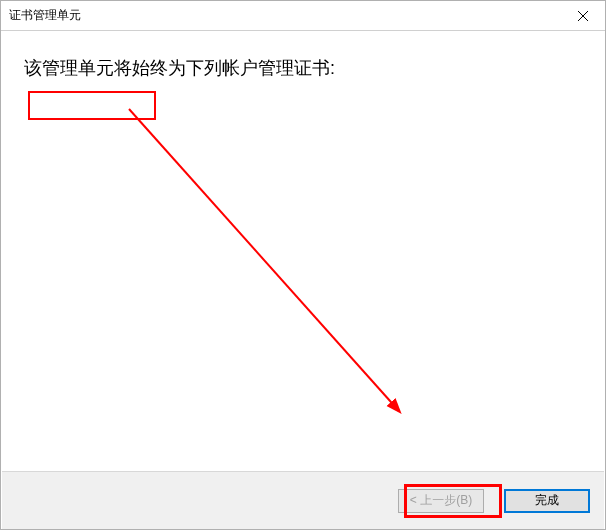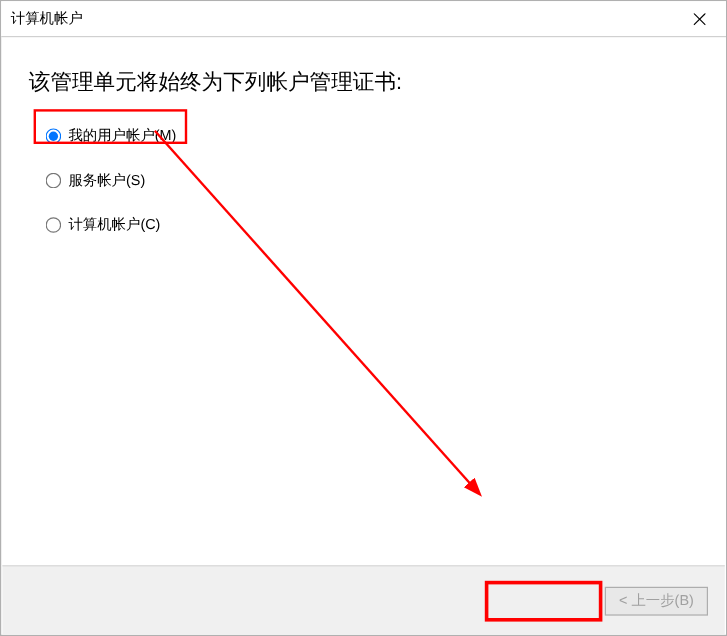--- a/index.html
+++ b/index.html
@@ -143,50 +143,37 @@
       height: 330px;
       pointer-events: none;
     }
   </style>
 </head>
 <body>
 
 <div class="window">
 
   <div class="titlebar">
-    <span class="title-text">计算机帐户</span>
+    <span class="title-text">证书管理单元</span>
     <div class="close-btn">
       <svg viewBox="0 0 10 10">
         <line x1="0" y1="0" x2="10" y2="10" stroke="#000" stroke-width="1"></line>
         <line x1="10" y1="0" x2="0" y2="10" stroke="#000" stroke-width="1"></line>
       </svg>
     </div>
   </div>
 
   <div class="content-area">
     <div class="prompt-text">该管理单元将始终为下列帐户管理证书:</div>
 
-    <div class="radio-group">
-      <label class="radio-option">
-        <input type="radio" name="account" class="radio-input" checked="" style="">
-        <span class="radio-label">我的用户帐户(M)</span>
-      </label>
-      <label class="radio-option">
-        <input type="radio" name="account" class="radio-input" style="">
-        <span class="radio-label">服务帐户(S)</span>
-      </label>
-      <label class="radio-option">
-        <input type="radio" name="account" class="radio-input" style="">
-        <span class="radio-label">计算机帐户(C)</span>
-      </label>
-    </div>
   </div>
 
   <div class="button-bar">
     <button class="btn" disabled="">&lt; 上一步(B)</button>
+    <button class="btn default-btn">完成</button>
   </div>
 
   <div class="highlight-box1"></div>
   <div class="highlight-box2"></div>
 
   <svg class="arrow-svg" viewBox="0 0 310 330">
     <defs>
       <marker id="arrowhead" markerWidth="8" markerHeight="8" refX="6" refY="3" orient="auto">
         <polygon points="0 0, 8 3, 0 6" fill="#ff0000"></polygon>
       </marker>

